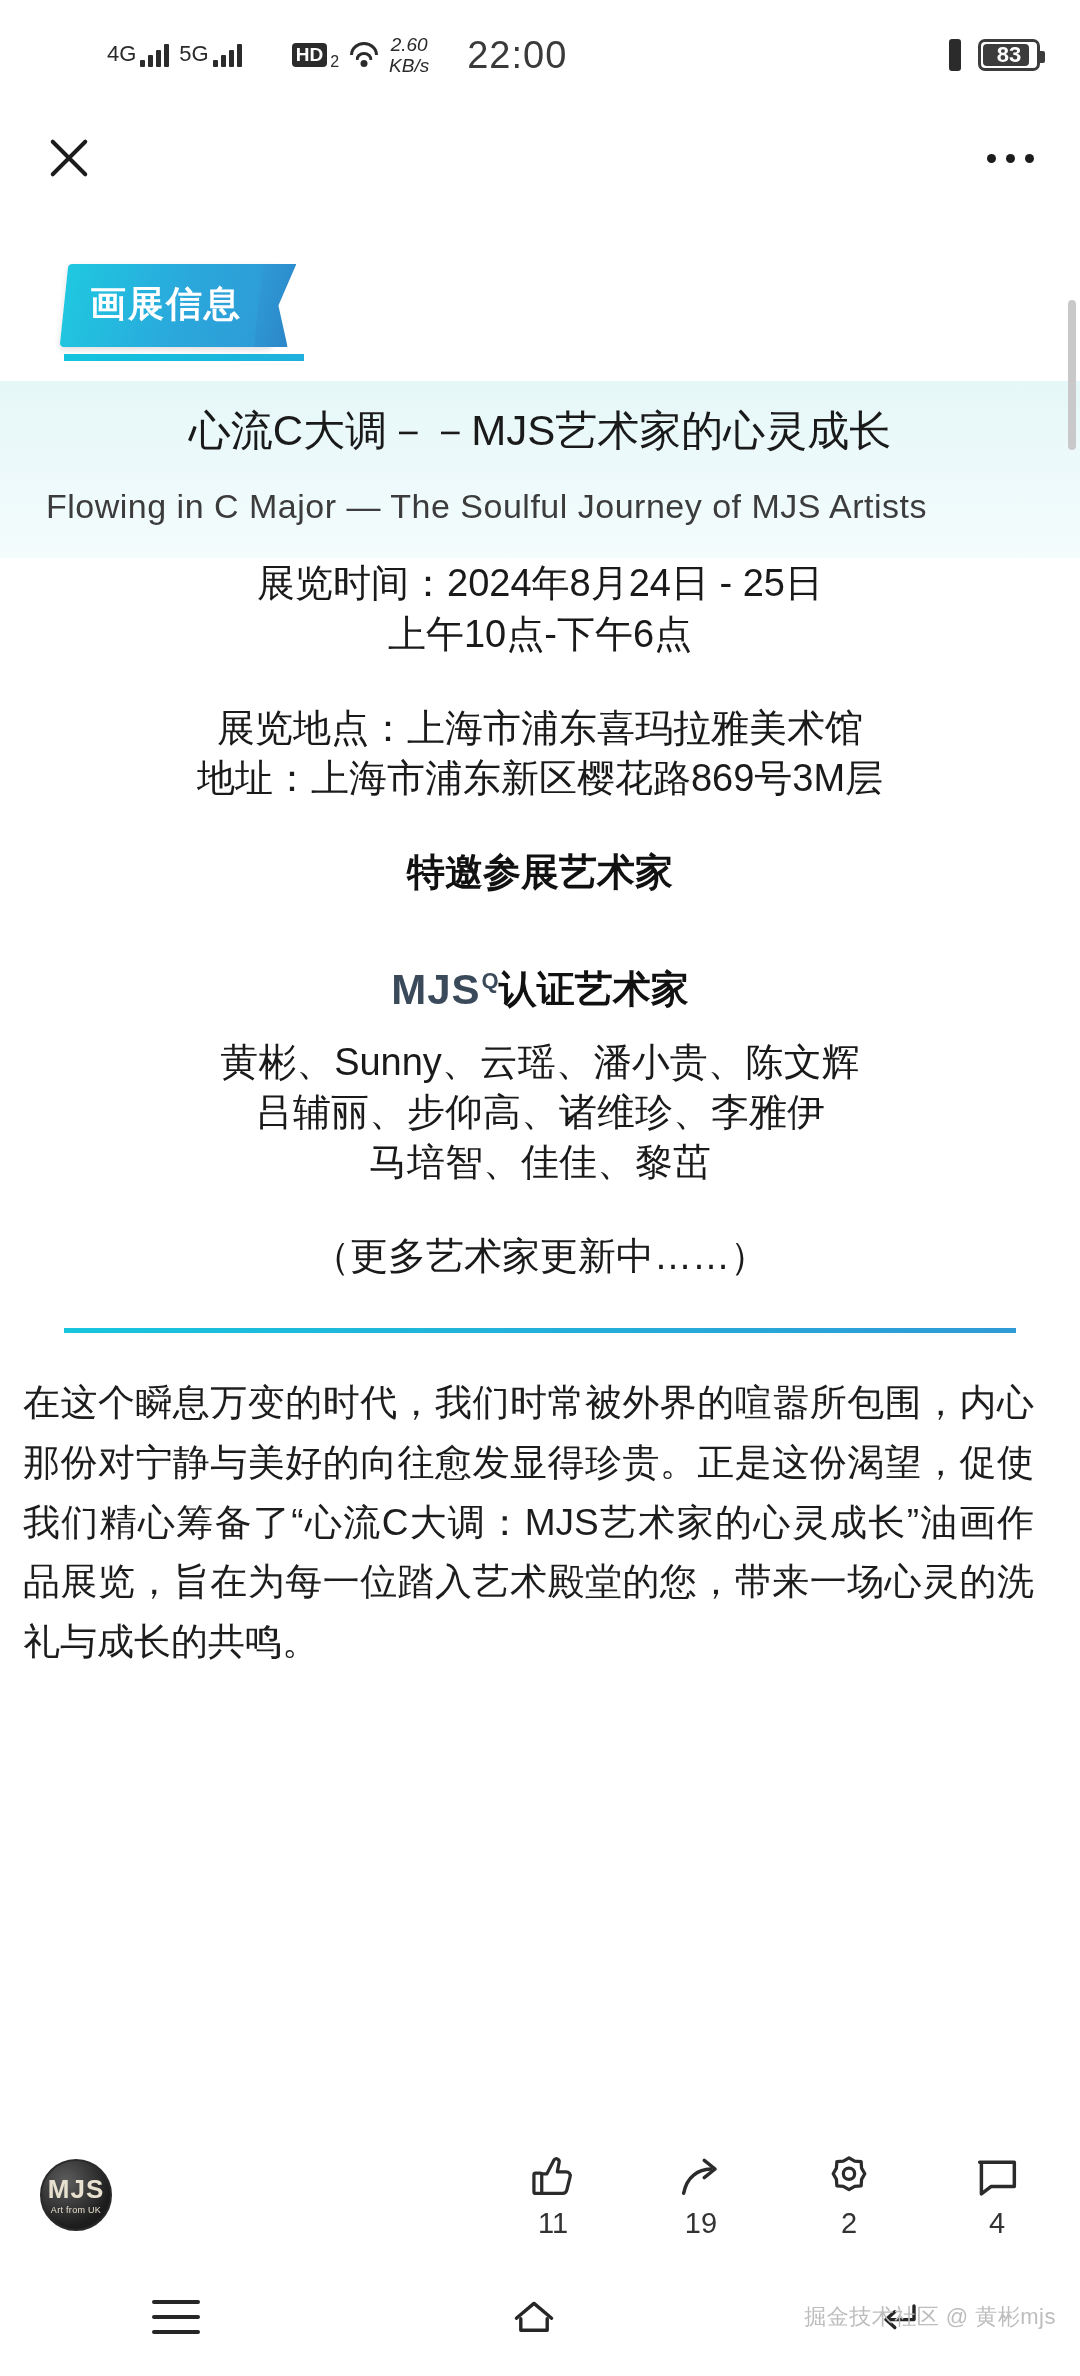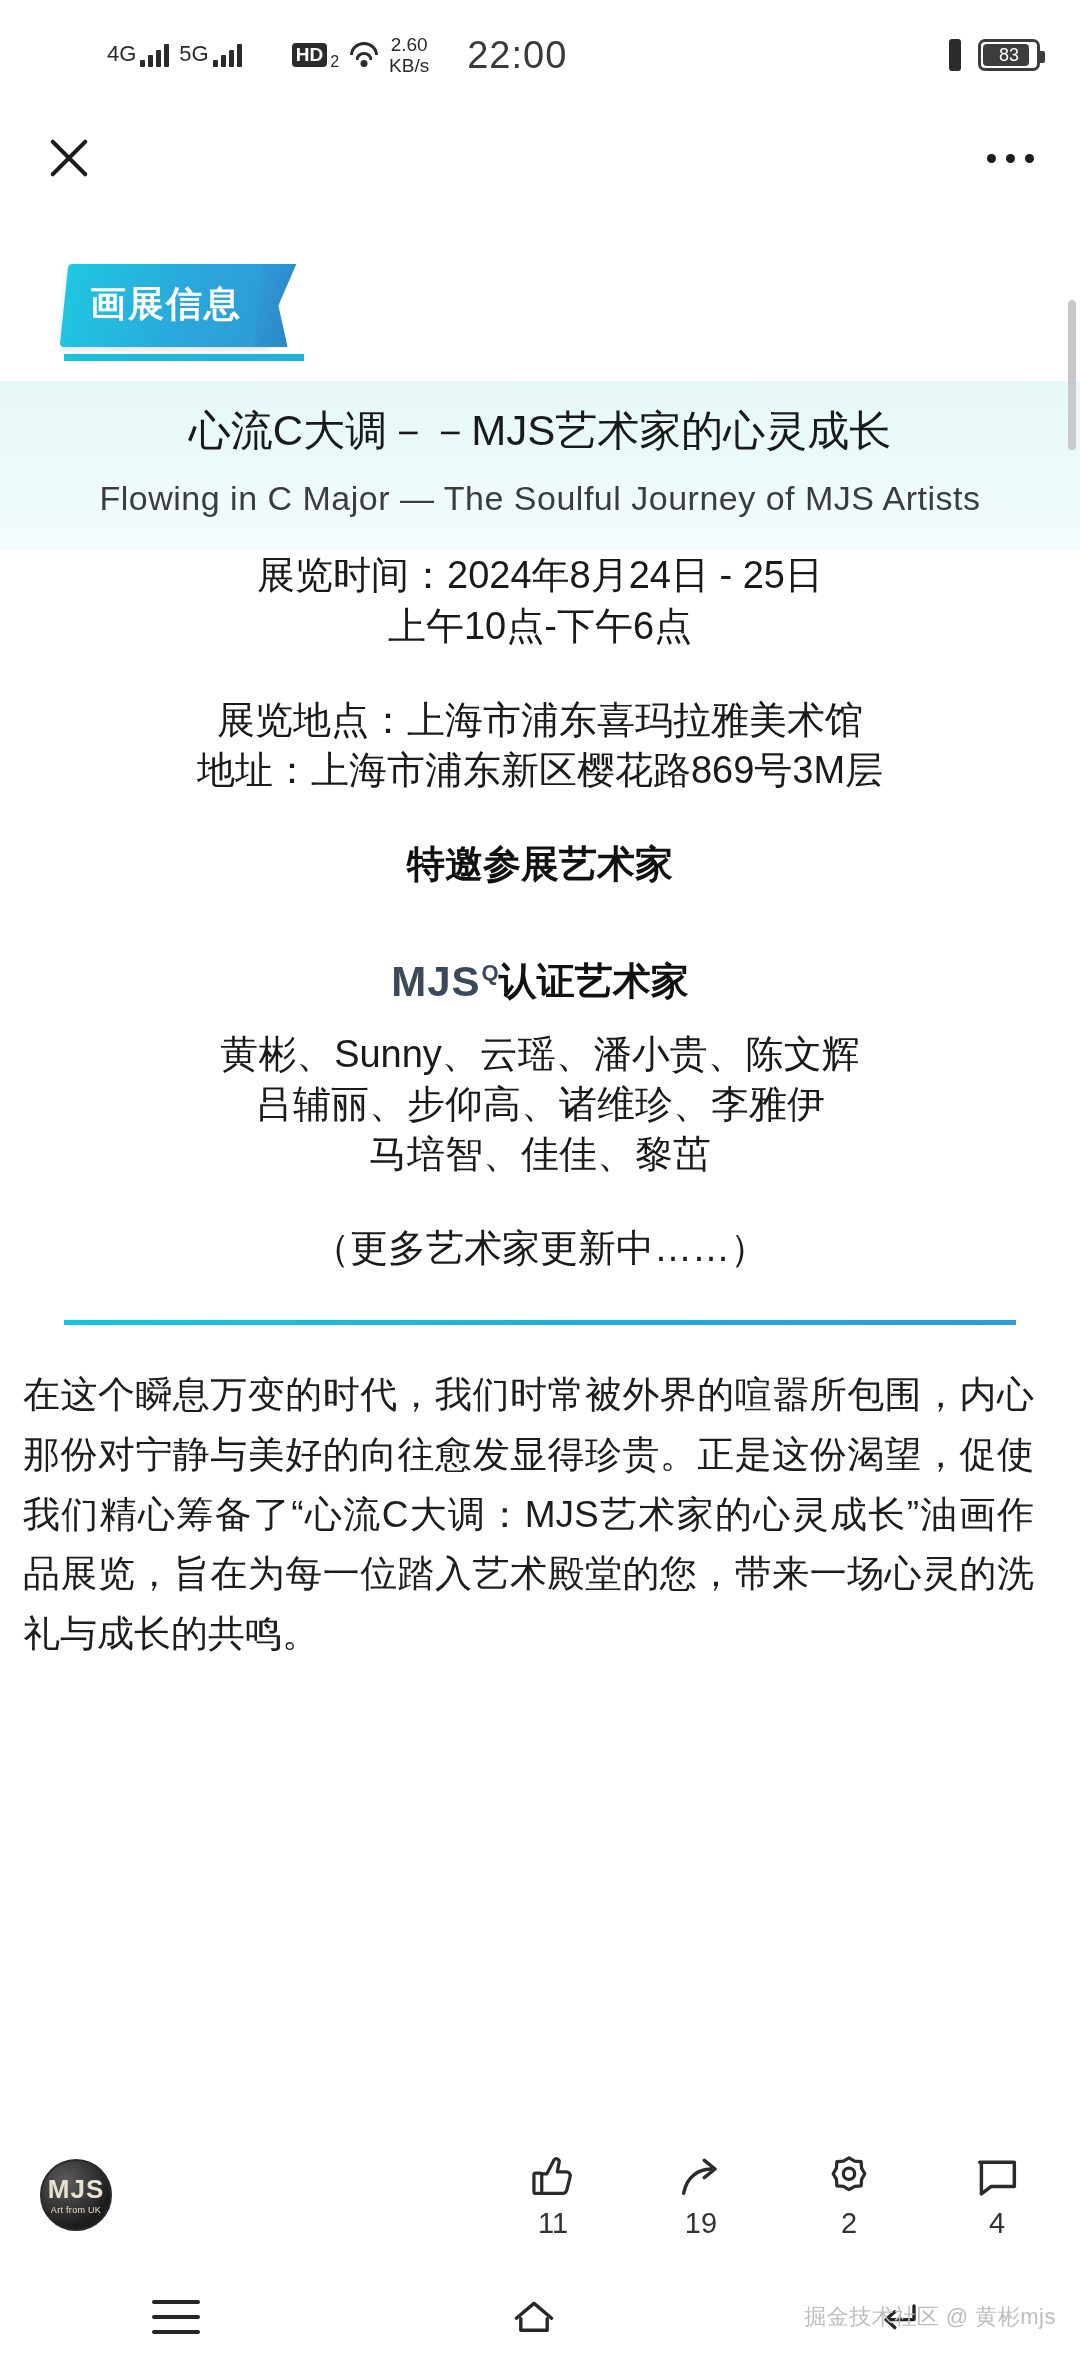--- a/index.html
+++ b/index.html
@@ -39,34 +39,34 @@
   .wifi { width:30px; height:24px; position:relative; }
   .wifi span {
     position:absolute; left:50%; transform:translateX(-50%);
     border:3px solid #2b2b2b; border-bottom:none;
     border-radius:50% 50% 0 0 / 100% 100% 0 0;
   }
   .wifi span:nth-child(1){ width:28px; height:13px; bottom:12px; }
   .wifi span:nth-child(2){ width:17px; height:8px; bottom:7px; }
   .wifi .dot { width:7px;height:7px;background:#2b2b2b;border-radius:50%;bottom:0;border:none; }
 
-  .speed { font-size:19px; line-height:1.12; text-align:center; color:#2b2b2b; }
+  .speed { font-size:19px; line-height:1.12; text-align:center; color:#2b2b2b;font-style:italic; }
 
   .vibrate { width:22px; height:32px; position:relative; }
   .vibrate .body { position:absolute; left:5px; top:0; width:12px; height:32px;
     border:3px solid #2b2b2b; border-radius:3px; }
   .vibrate .fill { position:absolute; left:8px; top:3px; width:6px; height:26px; background:#2b2b2b; }
   .batt {
     width:62px; height:32px; border:3px solid #3c3c3c; border-radius:7px;
     position:relative; display:flex; align-items:center; justify-content:center;
   }
   .batt:after { content:""; position:absolute; right:-8px; top:9px; width:5px; height:12px;
     background:#3c3c3c; border-radius:0 2px 2px 0; }
   .batt .lvl { position:absolute; left:2px; top:2px; bottom:2px; width:82%; background:#3c3c3c; border-radius:4px; }
-  .batt .num { position:relative; color:#fff; font-size:18px; font-weight:normal; z-index:2; }
+  .batt .num { position:relative; color:#fff; font-size:22px; font-weight:bold; z-index:2; }
 
   
   .topbar { height:96px; display:flex; align-items:center; padding:0 46px; }
   .close-icon { width:46px; height:46px; position:relative; cursor:pointer; }
   .close-icon:before, .close-icon:after {
     content:""; position:absolute; left:-2px; top:21px; width:50px; height:4px;
     background:#1c1c1c; border-radius:2px;
   }
   .close-icon:before { transform:rotate(45deg); }
   .close-icon:after { transform:rotate(-45deg); }
@@ -100,23 +100,22 @@
   .title-block {
     margin:34px 0 0 0;
     background:linear-gradient(180deg,#e6f7f8 0%, #eefafb 60%, #f4fcfc 100%);
     padding:22px 46px 26px 46px;
   }
   .title-cn {
     font-size:42px; color:#1a1a1a; text-align:center; line-height:1.35;
     white-space:nowrap;
   }
   .title-en {
-    font-size:34px; color:#3c3c3c; line-height:1.55; margin-top:12px;
+    font-size:34px; color:#3c3c3c; line-height:1.55; margin-top:20px;
     letter-spacing:.5px;
-    text-align:center;
   }
 
   .info { text-align:center; color:#1a1a1a; }
   .info .line { font-size:38px; line-height:1.32; }
   .l-time1 { }
   .l-time2 { }
   .gap-l { height:44px; }
   .gap-s { height:22px; }
 
   .sec-title { font-size:38px; font-weight:bold; color:#111; }

